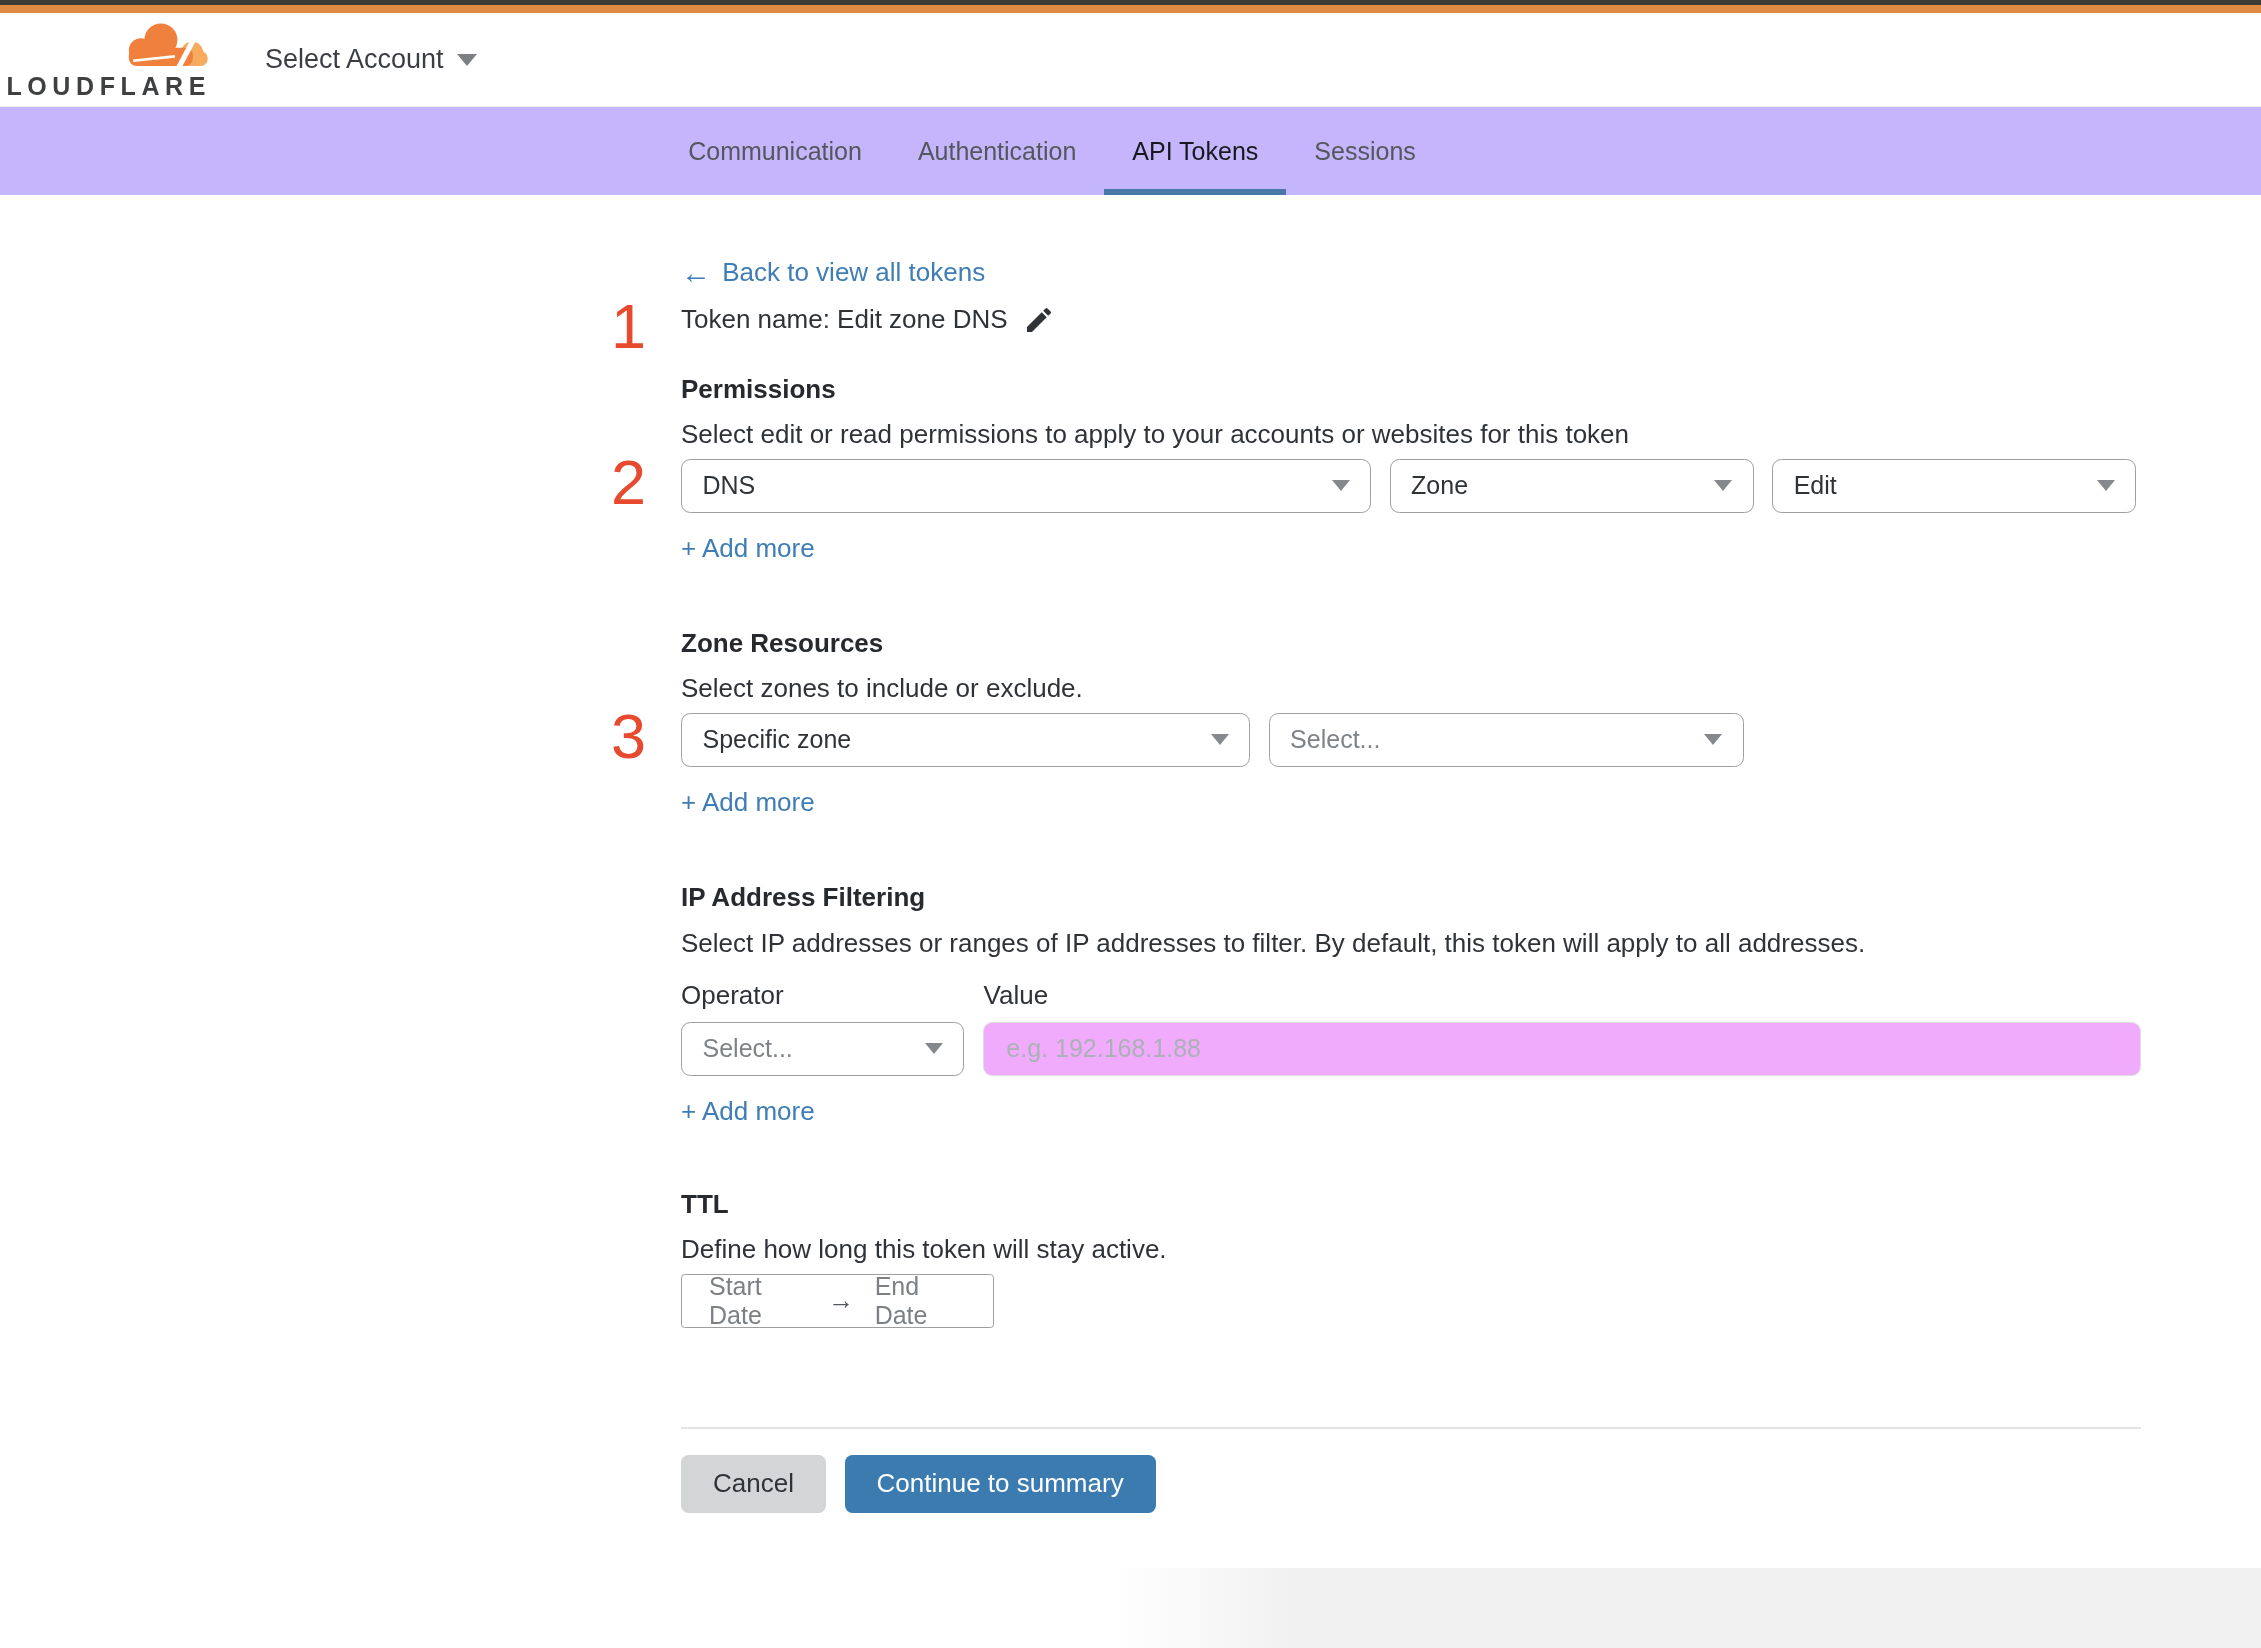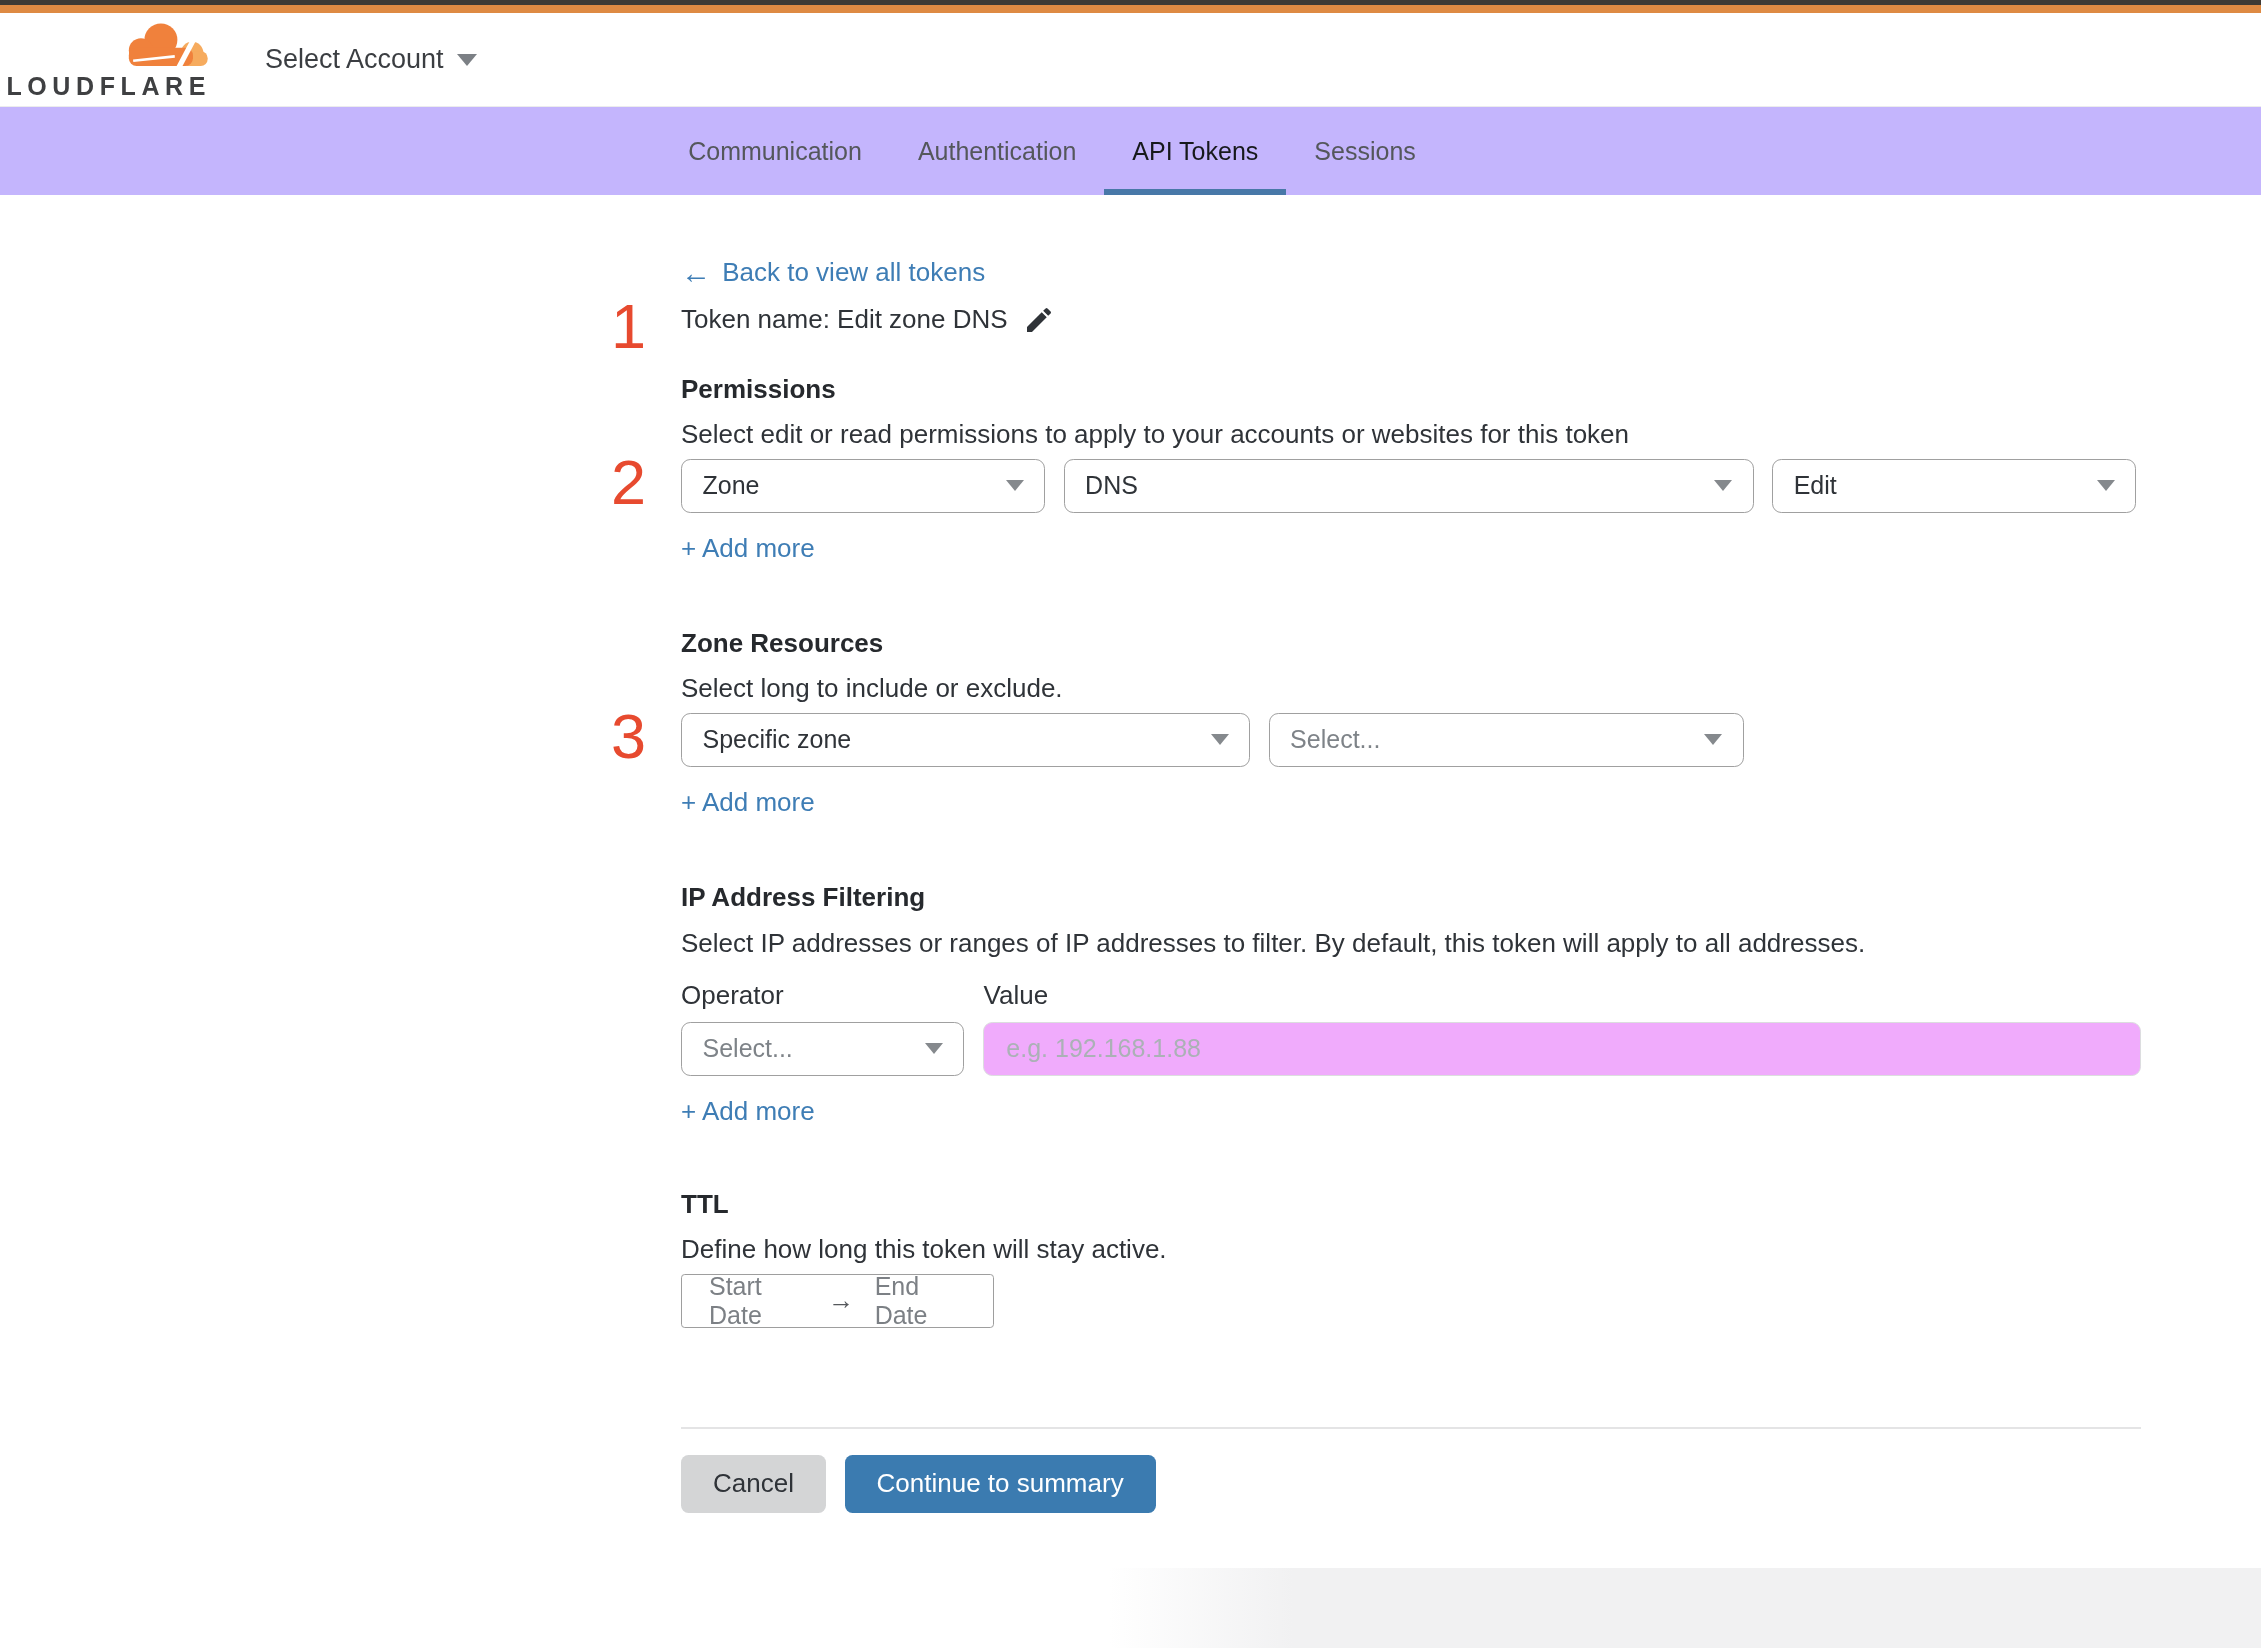--- a/index.html
+++ b/index.html
@@ -144,39 +144,39 @@
           <path fill="#2f3338" d="M3 17.25V21h3.75L17.81 9.94l-3.75-3.75L3 17.25zM20.71 7.04c.39-.39.39-1.02 0-1.41l-2.34-2.34a.9959.9959 0 0 0-1.41 0l-1.83 1.83 3.75 3.75 1.83-1.83z"></path>
         </svg>
       </div>
     </section>
 
     <section>
       <h3 class="sec-title" style="margin-top:34px;">Permissions</h3>
       <p class="sec-desc">Select edit or read permissions to apply to your accounts or websites for this token</p>
       <div class="control-row">
         <span class="step-num">2</span>
+        <div class="sel w-740">
+          <span>DNS</span>
+          <span class="sel-caret"></span>
+        </div>
         <div class="sel w-390">
           <span>Zone</span>
           <span class="sel-caret"></span>
         </div>
-        <div class="sel w-740">
-          <span>DNS</span>
-          <span class="sel-caret"></span>
-        </div>
         <div class="sel w-390">
           <span>Edit</span>
           <span class="sel-caret"></span>
         </div>
       </div>
       <a class="add-more">+ Add more</a>
     </section>
 
     <section>
       <h3 class="sec-title big-gap">Zone Resources</h3>
-      <p class="sec-desc">Select long to include or exclude.</p>
+      <p class="sec-desc">Select zones to include or exclude.</p>
       <div class="control-row">
         <span class="step-num">3</span>
         <div class="sel w-610">
           <span>Specific zone</span>
           <span class="sel-caret"></span>
         </div>
         <div class="sel w-510 placeholder">
           <span>Select...</span>
           <span class="sel-caret"></span>
         </div>

